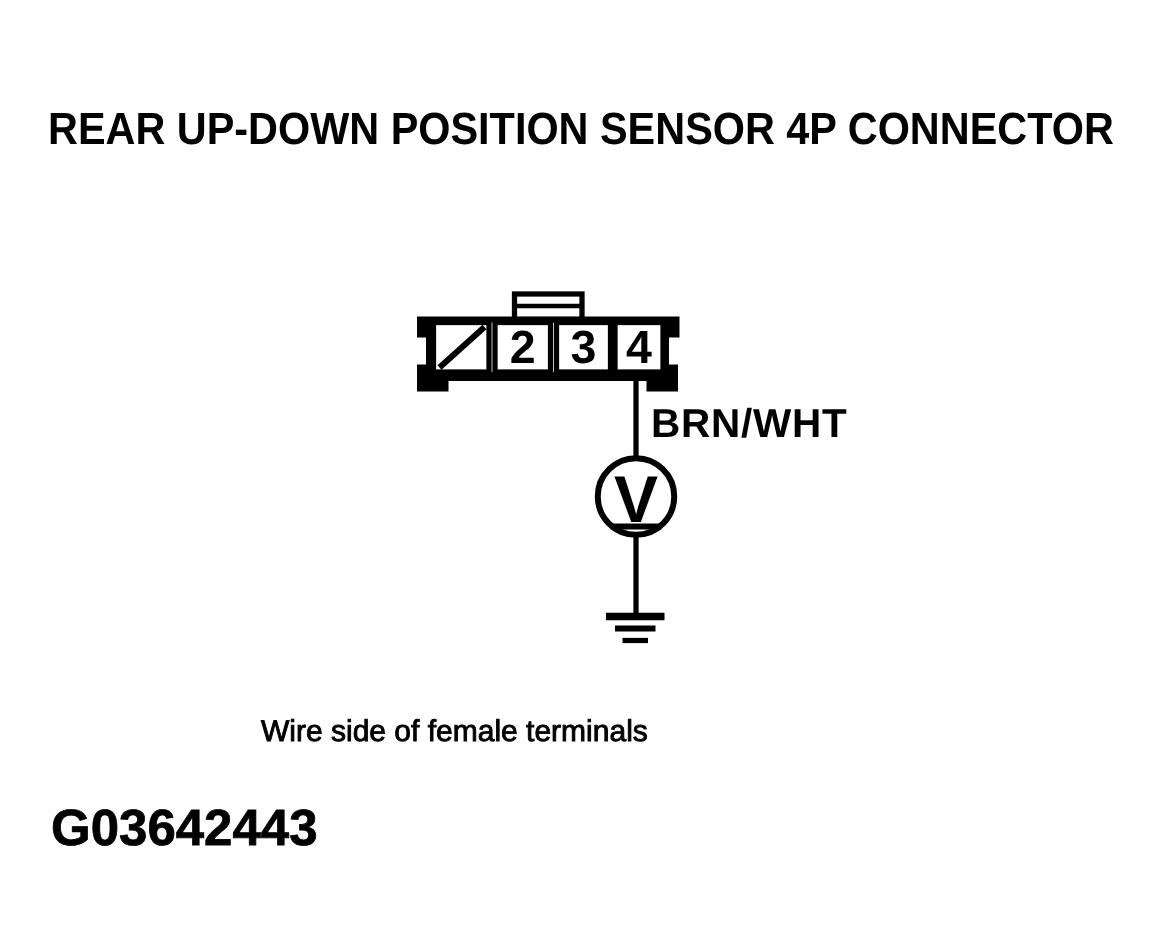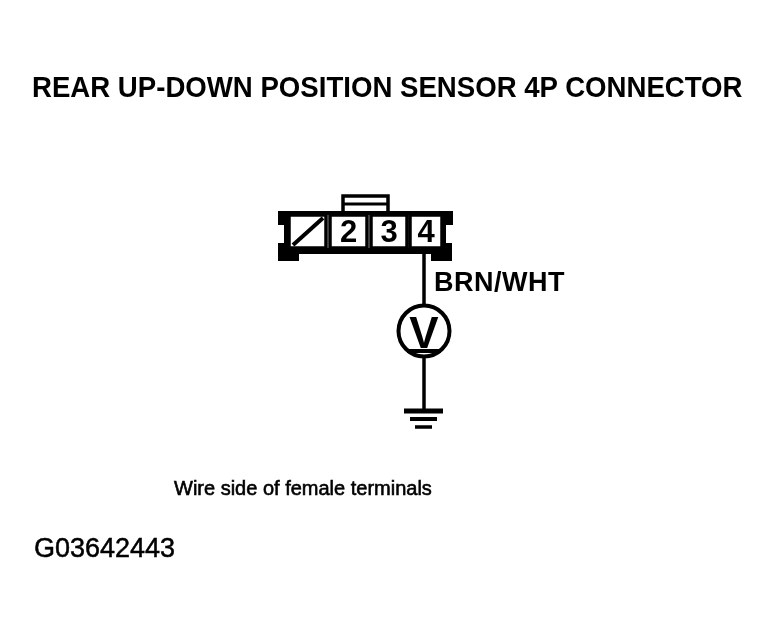--- a/index.html
+++ b/index.html
@@ -58,22 +58,22 @@
   .caption {
     left: 174px;
     top: 477px;
     font-size: 20px;
     font-weight: 500;
     -webkit-text-stroke: 0.6px #000;
   }
   .figure-id {
     left: 34px;
     top: 533px;
-    font-size: 27px;
-    font-weight: 400;
+    font-size: 34px;
+    font-weight: 700;
     -webkit-text-stroke: 0.5px #000;
   }
 </style>
 </head>
 <body>
 
 <div class="page">
 
   <svg class="art" width="780" height="631" viewBox="0 0 780 631" stroke-linecap="butt" fill="none">
 

